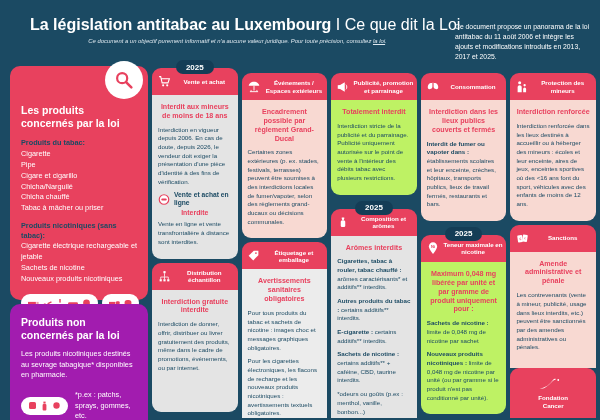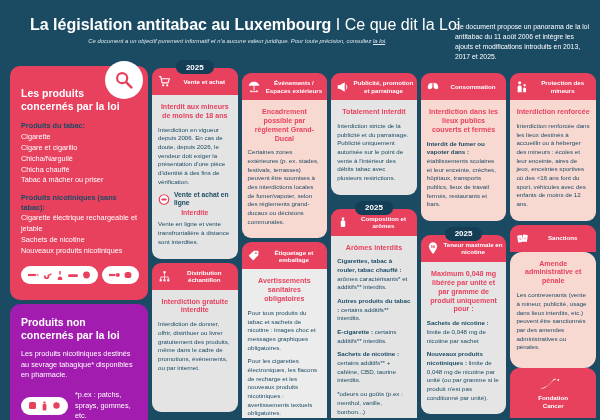--- a/index.html
+++ b/index.html
@@ -21,21 +21,21 @@
   .disclaimer { margin-top:4px; font-size:5.9px; font-style:italic; color:#dfe9f0; }
   .loi-link { text-decoration:underline; color:#dfe9f0; cursor:pointer; }
   .hdr-note { position:absolute; left:455px; top:22px; width:136px;
     font-size:6.8px; line-height:1.45; color:#fff; }
 
   
   .sb-red { position:absolute; left:10px; top:66px; width:138px; height:234px;
     background:#e8415e; border-radius:10px; padding:12px 11px; }
   .magnifier { position:absolute; top:-5px; right:5px; width:38px; height:38px;
     background:#fff; border-radius:50%; display:flex; align-items:center; justify-content:center; }
-  .sb-red h2 { margin:9px 0 8px; font-size:10.5px; line-height:1.25; font-weight:700; color:#fff; }
+  .sb-red h2 { margin:26px 0 8px; font-size:10.5px; line-height:1.25; font-weight:700; color:#fff; }
   .sb-red h3 { color:#1b4a63; font-size:7.3px; font-weight:700; margin:7px 0 1px; line-height:1.3; }
   .sb-red ul { list-style:none; }
   .sb-red li { font-size:7.3px; line-height:1.5; color:#fff; }
   .pill-row { display:flex; gap:4px; margin-top:9px; }
   .pill { background:#fff; border-radius:10px; height:18px; display:flex;
     align-items:center; justify-content:center; gap:4px; padding:0 7px; }
 
   .sb-navy { position:absolute; left:10px; top:304px; width:138px; height:116px;
     background:#a21caf; border-radius:10px 10px 0 0; padding:12px 11px; }
   .sb-navy h2 { font-size:10.5px; line-height:1.25; font-weight:700; margin-bottom:7px; color:#fff; }
@@ -57,21 +57,21 @@
   .body { padding:6px 6px 7px; color:#1b4a63; border-radius:0 0 9px 9px; margin-bottom:4px; }
   .body h4 { color:#e8415e; font-size:7.1px; line-height:1.25; text-align:center;
     font-weight:700; margin:2px 0 5px; }
   .body p { font-size:6.2px; line-height:1.4; margin-bottom:5px; }
   .body p strong { color:#1b4a63; font-weight:700; }
   .grow { flex:1; }
   .last { margin-bottom:6px; }
   .bg-gray { background:#e4e4e4; }
   .bg-gray2 { background:#ececec; }
   .bg-pink { background:#f8d9d2; }
-  .bg-white { background:#e5e5e5; }
+  .bg-white { background:#bef264; }
   .inline-row { display:flex; align-items:center; gap:4px; margin:4px 0 2px; justify-content:center; }
   .inline-label { font-weight:700; font-size:6.7px; color:#1b4a63; line-height:1.2; }
   .status { color:#e8415e; font-weight:700; font-size:6.9px; text-align:center; margin:1px 0 4px; }
   .fnote { font-size:4.9px; line-height:1.35; margin-bottom:2px; color:#1b4a63; }
   .logo-footer { flex:none; height:50px; background:#e8415e; border-radius:9px 9px 0 0;
     display:flex; flex-direction:column; align-items:center; justify-content:center; gap:2px; }
   .logo-text { color:#fff; font-weight:700; font-size:6.2px; line-height:1.15;
     text-align:center; width:44px; }
 </style>
 </head>
@@ -89,20 +89,21 @@
     <div class="magnifier">
       <svg viewBox="0 0 24 24" width="22" height="22">
           <circle cx="10" cy="10" r="5.5" fill="none" stroke="#e8415e" stroke-width="2.4"></circle>
           <path d="M14.5 14.5L20 20" stroke="#e8415e" stroke-width="2.8" stroke-linecap="round"></path>
         </svg>
     </div>
     <h2>Les produits concernés par la loi</h2>
     <h3>Produits du tabac:</h3>
     <ul>
       <li>Cigarette</li>
+      <li>Pipe</li>
       <li>Cigare et cigarillo</li>
       <li>Chicha/Narguilé</li>
       <li>Chicha chauffé</li>
       <li>Tabac à mâcher ou priser</li>
     </ul>
     <h3>Produits nicotiniques (sans tabac):</h3>
     <ul>
       <li>Cigarette électrique rechargeable et jetable</li>
       <li>Sachets de nicotine</li>
       <li>Nouveaux produits nicotiniques</li>
@@ -328,21 +329,21 @@
         <span class="bicon">
             <svg viewBox="0 0 24 24" width="13" height="13">
               <rect x="3" y="6" width="9" height="13" rx="1.5" fill="#fff" transform="rotate(-8 7.5 12.5)"></rect>
               <rect x="12" y="5" width="9" height="13" rx="1.5" fill="#fff" transform="rotate(8 16.5 11.5)"></rect>
               <text x="6" y="15" font-size="6.5" fill="#e8415e" transform="rotate(-8 7.5 12.5)">€</text>
               <text x="14.5" y="13.5" font-size="6.5" fill="#e8415e" transform="rotate(8 16.5 11.5)">x</text>
             </svg>
           </span>
         <span class="blabel">Sanctions</span>
       </div>
-      <div class="body bg-pink grow" style="margin-bottom:0; border-radius:12px;">
+      <div class="body bg-pink grow" style="margin-bottom:0; border-radius:0;">
         <h4>Amende administrative et pénale</h4>
         <p>Les contrevenants (vente à mineur, publicité, usage dans lieux interdits, etc.) peuvent être sanctionnés par des amendes administratives ou pénales.</p>
       </div>
       <div class="logo-footer">
         <svg viewBox="0 0 40 20" width="34" height="15">
             <path d="M2 16C10 14 16 10 20 4c1-1.5 3-2 4-1-6 2-8 8-16 12l-6 1z" fill="#fff"></path>
             <circle cx="27" cy="4" r="1.2" fill="#fff"></circle>
           </svg>
         <div class="logo-text">Fondation Cancer</div>
       </div>

